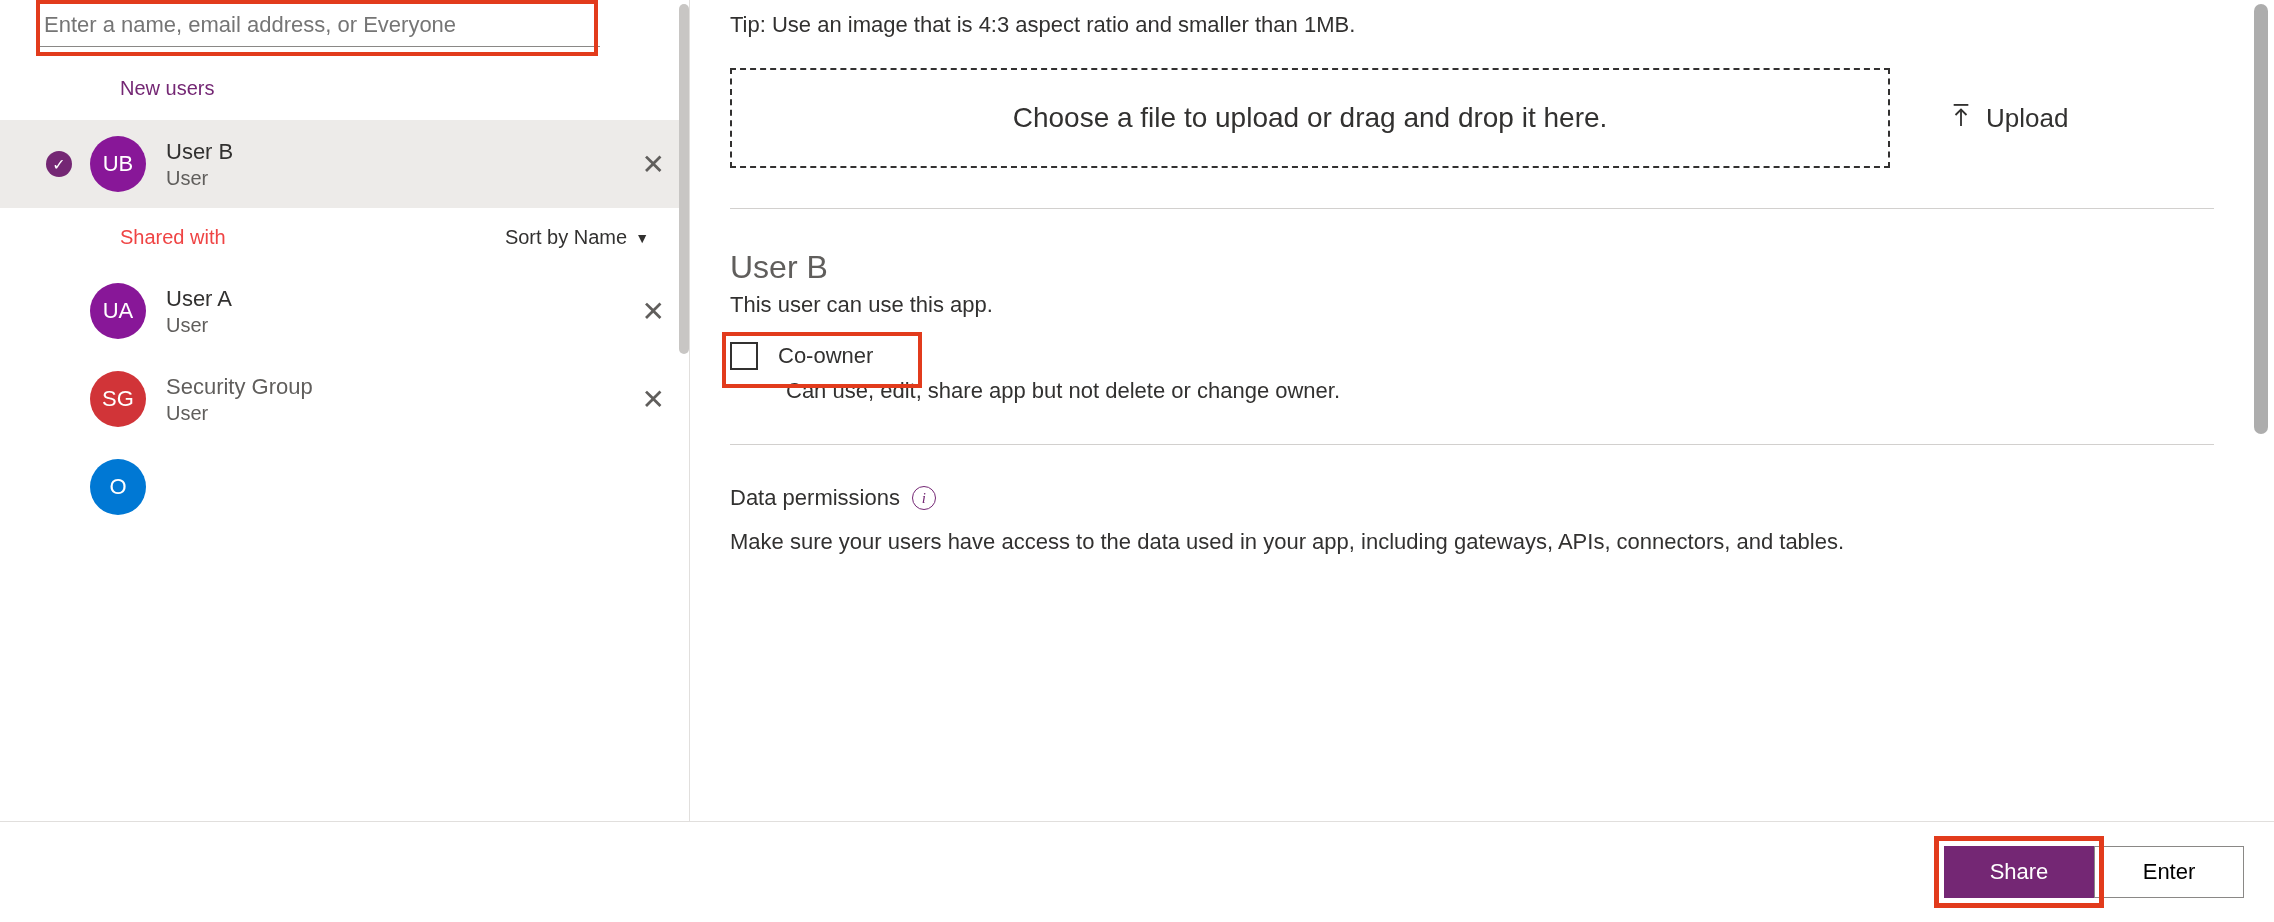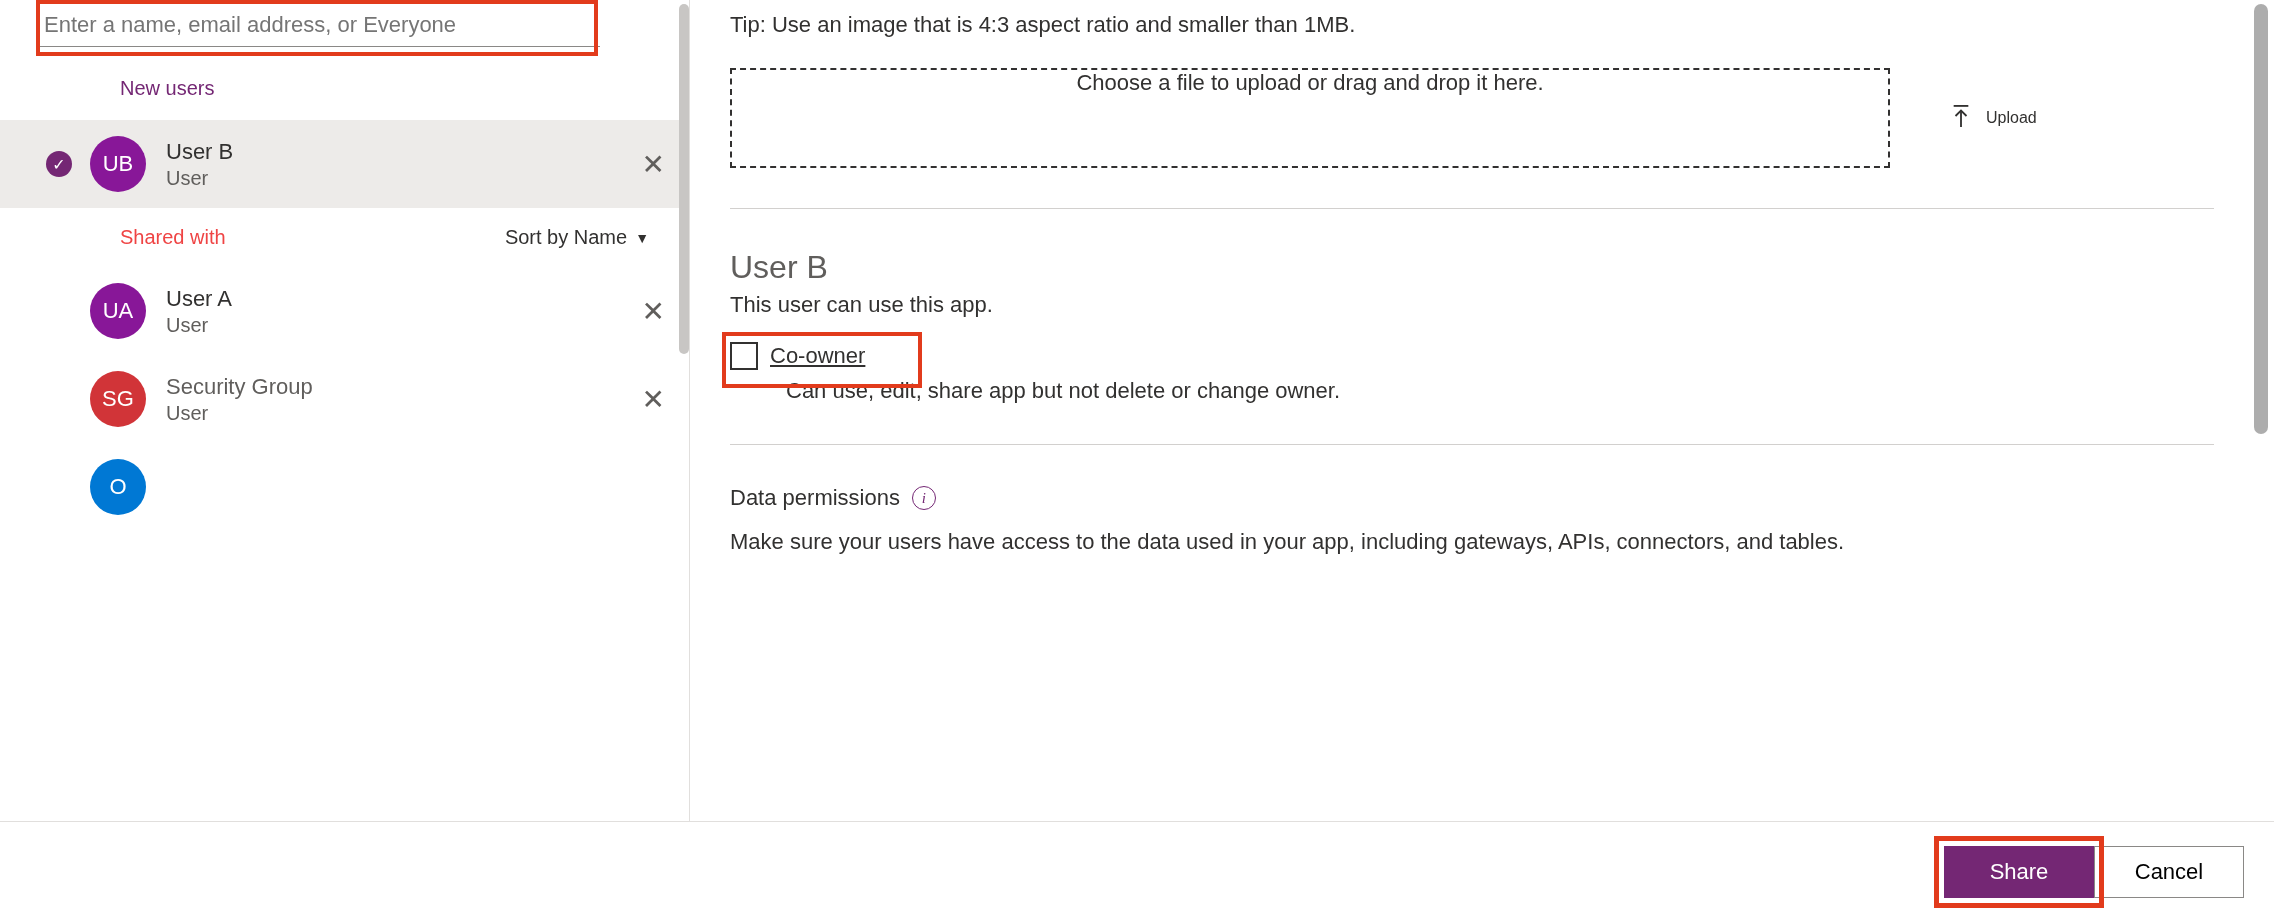--- a/index.html
+++ b/index.html
@@ -147,40 +147,39 @@
     display: flex;
     flex-direction: column;
     overflow: hidden;
   }
   .tip-text { font-size: 22px; color: #323130; margin-bottom: 30px; margin-top: 12px;}
   .upload-row { display: flex; align-items: center; gap: 60px; }
   .dropzone {
     border: 2px dashed #323130;
     width: 1160px;
     height: 100px;
-    display: flex; align-items: flex-start; justify-content: center;
-    font-size: 22px;
+    display: flex; align-items: center; justify-content: center;
+    font-size: 28px;
   }
   .upload-btn {
     display: flex; align-items: center; gap: 14px;
-    font-size: 16px;
+    font-size: 26px;
     cursor: pointer;
   }
   .upload-icon svg { width: 22px; height: 26px; }
   hr.sep {
     border: none; border-top: 1px solid #d2d0ce;
     margin: 40px 0;
   }
   .detail-name { font-size: 32px; color: #605e5c; margin-bottom: 6px; }
   .detail-sub { font-size: 22px; margin-bottom: 24px; }
   .coowner-row {
-    display: flex; align-items: center; gap: 12px;
+    display: flex; align-items: center; gap: 20px;
     position: relative;
     margin-bottom: 8px;
-    text-decoration: underline;
   }
   .coowner-highlight {
     position: absolute;
     left: -8px; top: -10px;
     width: 200px; height: 56px;
     border: 4px solid #e23b1c;
     pointer-events: none;
   }
   .coowner-label { font-size: 22px; }
   .coowner-desc { font-size: 22px; margin-left: 56px; color: #323130; }
@@ -339,14 +338,14 @@
 
     <div class="right-scrollbar"></div>
   </div>
 </div>
 
 <div class="footer">
   <div style="position:relative;">
     <button class="btn btn-primary">Share</button>
     <div class="share-highlight" style="left:-10px;top:-10px;right:-10px;bottom:-10px;"></div>
   </div>
-  <button class="btn">Cancel</button>
+  <button class="btn">Enter</button>
 </div>
 
 </body></html>

